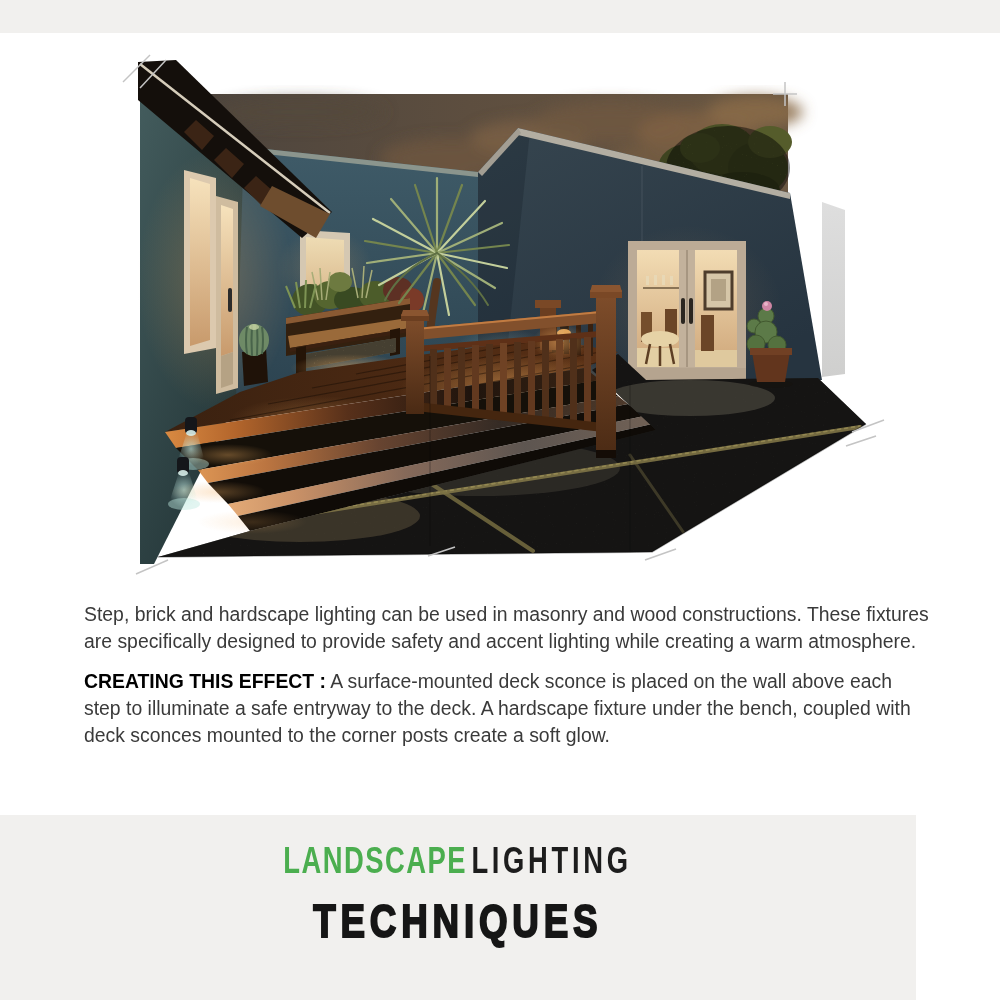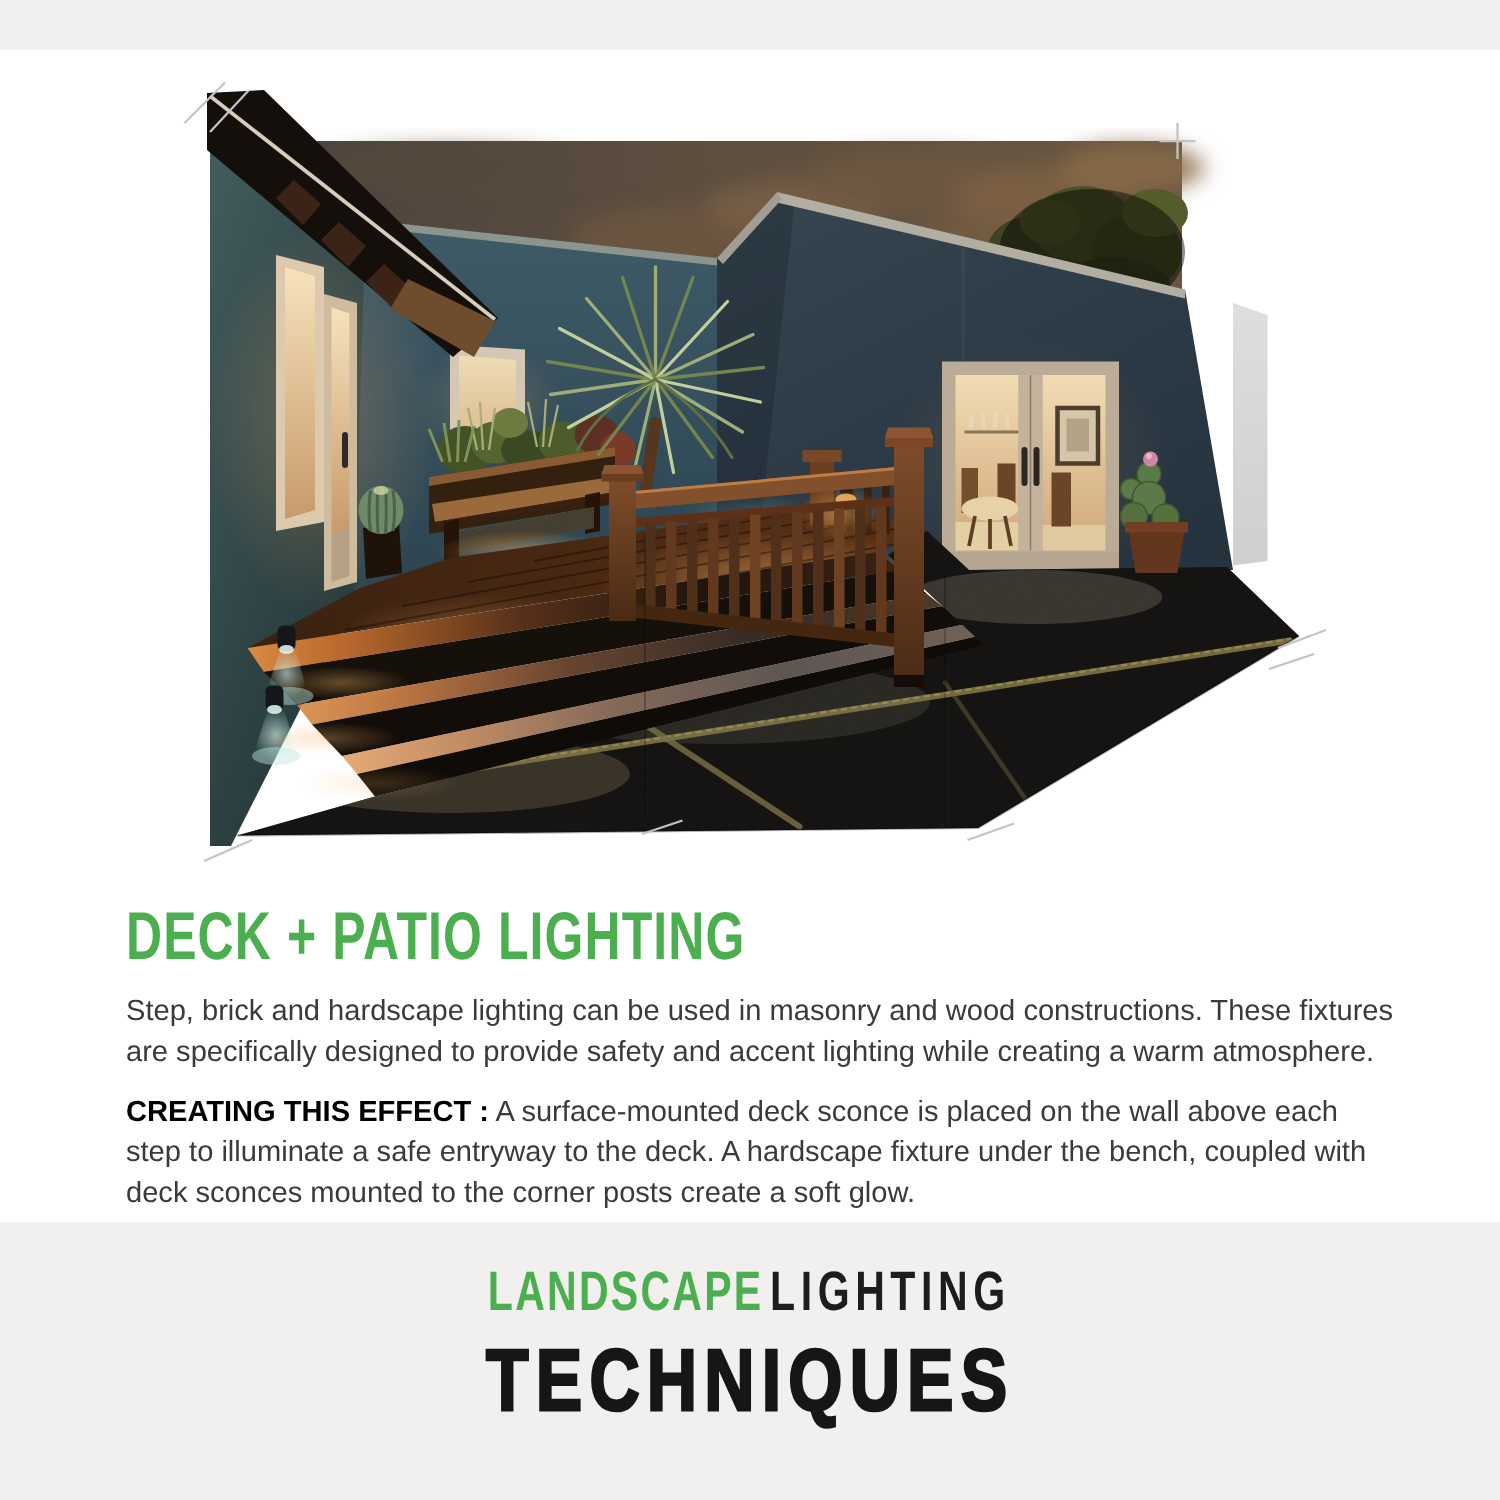--- a/index.html
+++ b/index.html
@@ -17,28 +17,28 @@
   .art{position:absolute;left:0;top:0;width:1000px;height:1000px;}
   .content{position:absolute;left:84px;top:601px;width:845px;}
   .content h1{
     margin:0 0 14px 0;font-size:45px;line-height:46px;font-weight:bold;
     color:var(--accent-green);white-space:nowrap;
   }
   .cond{display:inline-block;transform:scaleX(.74);transform-origin:0 50%;letter-spacing:1px;}
   .content p{margin:0 0 13px 0;font-size:19.4px;line-height:27px;color:var(--text);}
   .content p strong{color:#000000;}
   .footer{
-    position:absolute;left:0;top:815px;width:1000px;height:185px;
+    position:absolute;left:0;top:815px;width:916px;height:185px;
     background:var(--footer-bg);text-align:center;box-sizing:border-box;padding-top:27px;
   }
   .brand1{font-size:37px;font-weight:bold;line-height:38px;white-space:nowrap;}
   .brand1 .cond{transform:scaleX(.74);transform-origin:50% 50%;letter-spacing:2px;}
   .brand1 .green{color:var(--accent-green);}
   .brand1 .dark{color:var(--brand-dark);letter-spacing:5px;margin-left:6px;}
-  .brand2{margin-top:5px;font-size:58px;font-weight:bold;line-height:72px;color:#161616;white-space:nowrap;}
+  .brand2{margin-top:5px;font-size:46px;font-weight:bold;line-height:72px;color:#161616;white-space:nowrap;}
   .brand2 .cond{transform:scaleX(.80);transform-origin:50% 50%;letter-spacing:6px;-webkit-text-stroke:2px #161616;}
 </style>
 </head>
 <body>
 
 <div class="top-bar"></div>
 
 <svg class="art" viewBox="0 0 1000 1000" xmlns="http://www.w3.org/2000/svg">
   <defs>
     <linearGradient id="skyG" x1="0" y1="0" x2="1" y2="0">
@@ -391,21 +391,20 @@
       <line x1="773" y1="94" x2="797" y2="94"></line>
     <line x1="852" y1="432" x2="884" y2="420"></line>
       <line x1="846" y1="446" x2="876" y2="436"></line>
     <line x1="136" y1="574" x2="168" y2="560"></line>
     <line x1="428" y1="556" x2="455" y2="547"></line>
       <line x1="645" y1="560" x2="676" y2="549"></line>
   </g>
 </svg>
 
 <div class="content">
-  <h1><span class="cond">DECK + PATIO LIGHTING</span></h1>
   <p>Step, brick and hardscape lighting can be used in masonry and wood constructions. These fixtures are specifically designed to provide safety and accent lighting while creating a warm atmosphere.</p>
   <p><strong>CREATING THIS EFFECT :</strong> <span>A surface-mounted deck sconce is placed on the wall above each step to illuminate a safe entryway to the deck. A hardscape fixture under the bench, coupled with deck sconces mounted to the corner posts create a soft glow.</span></p>
 </div>
 
 <div class="footer">
   <div class="brand1">
     <span class="cond"><span class="green">LANDSCAPE</span><span class="dark">LIGHTING</span></span>
   </div>
   <div class="brand2">
     <span class="cond">TECHNIQUES</span>

